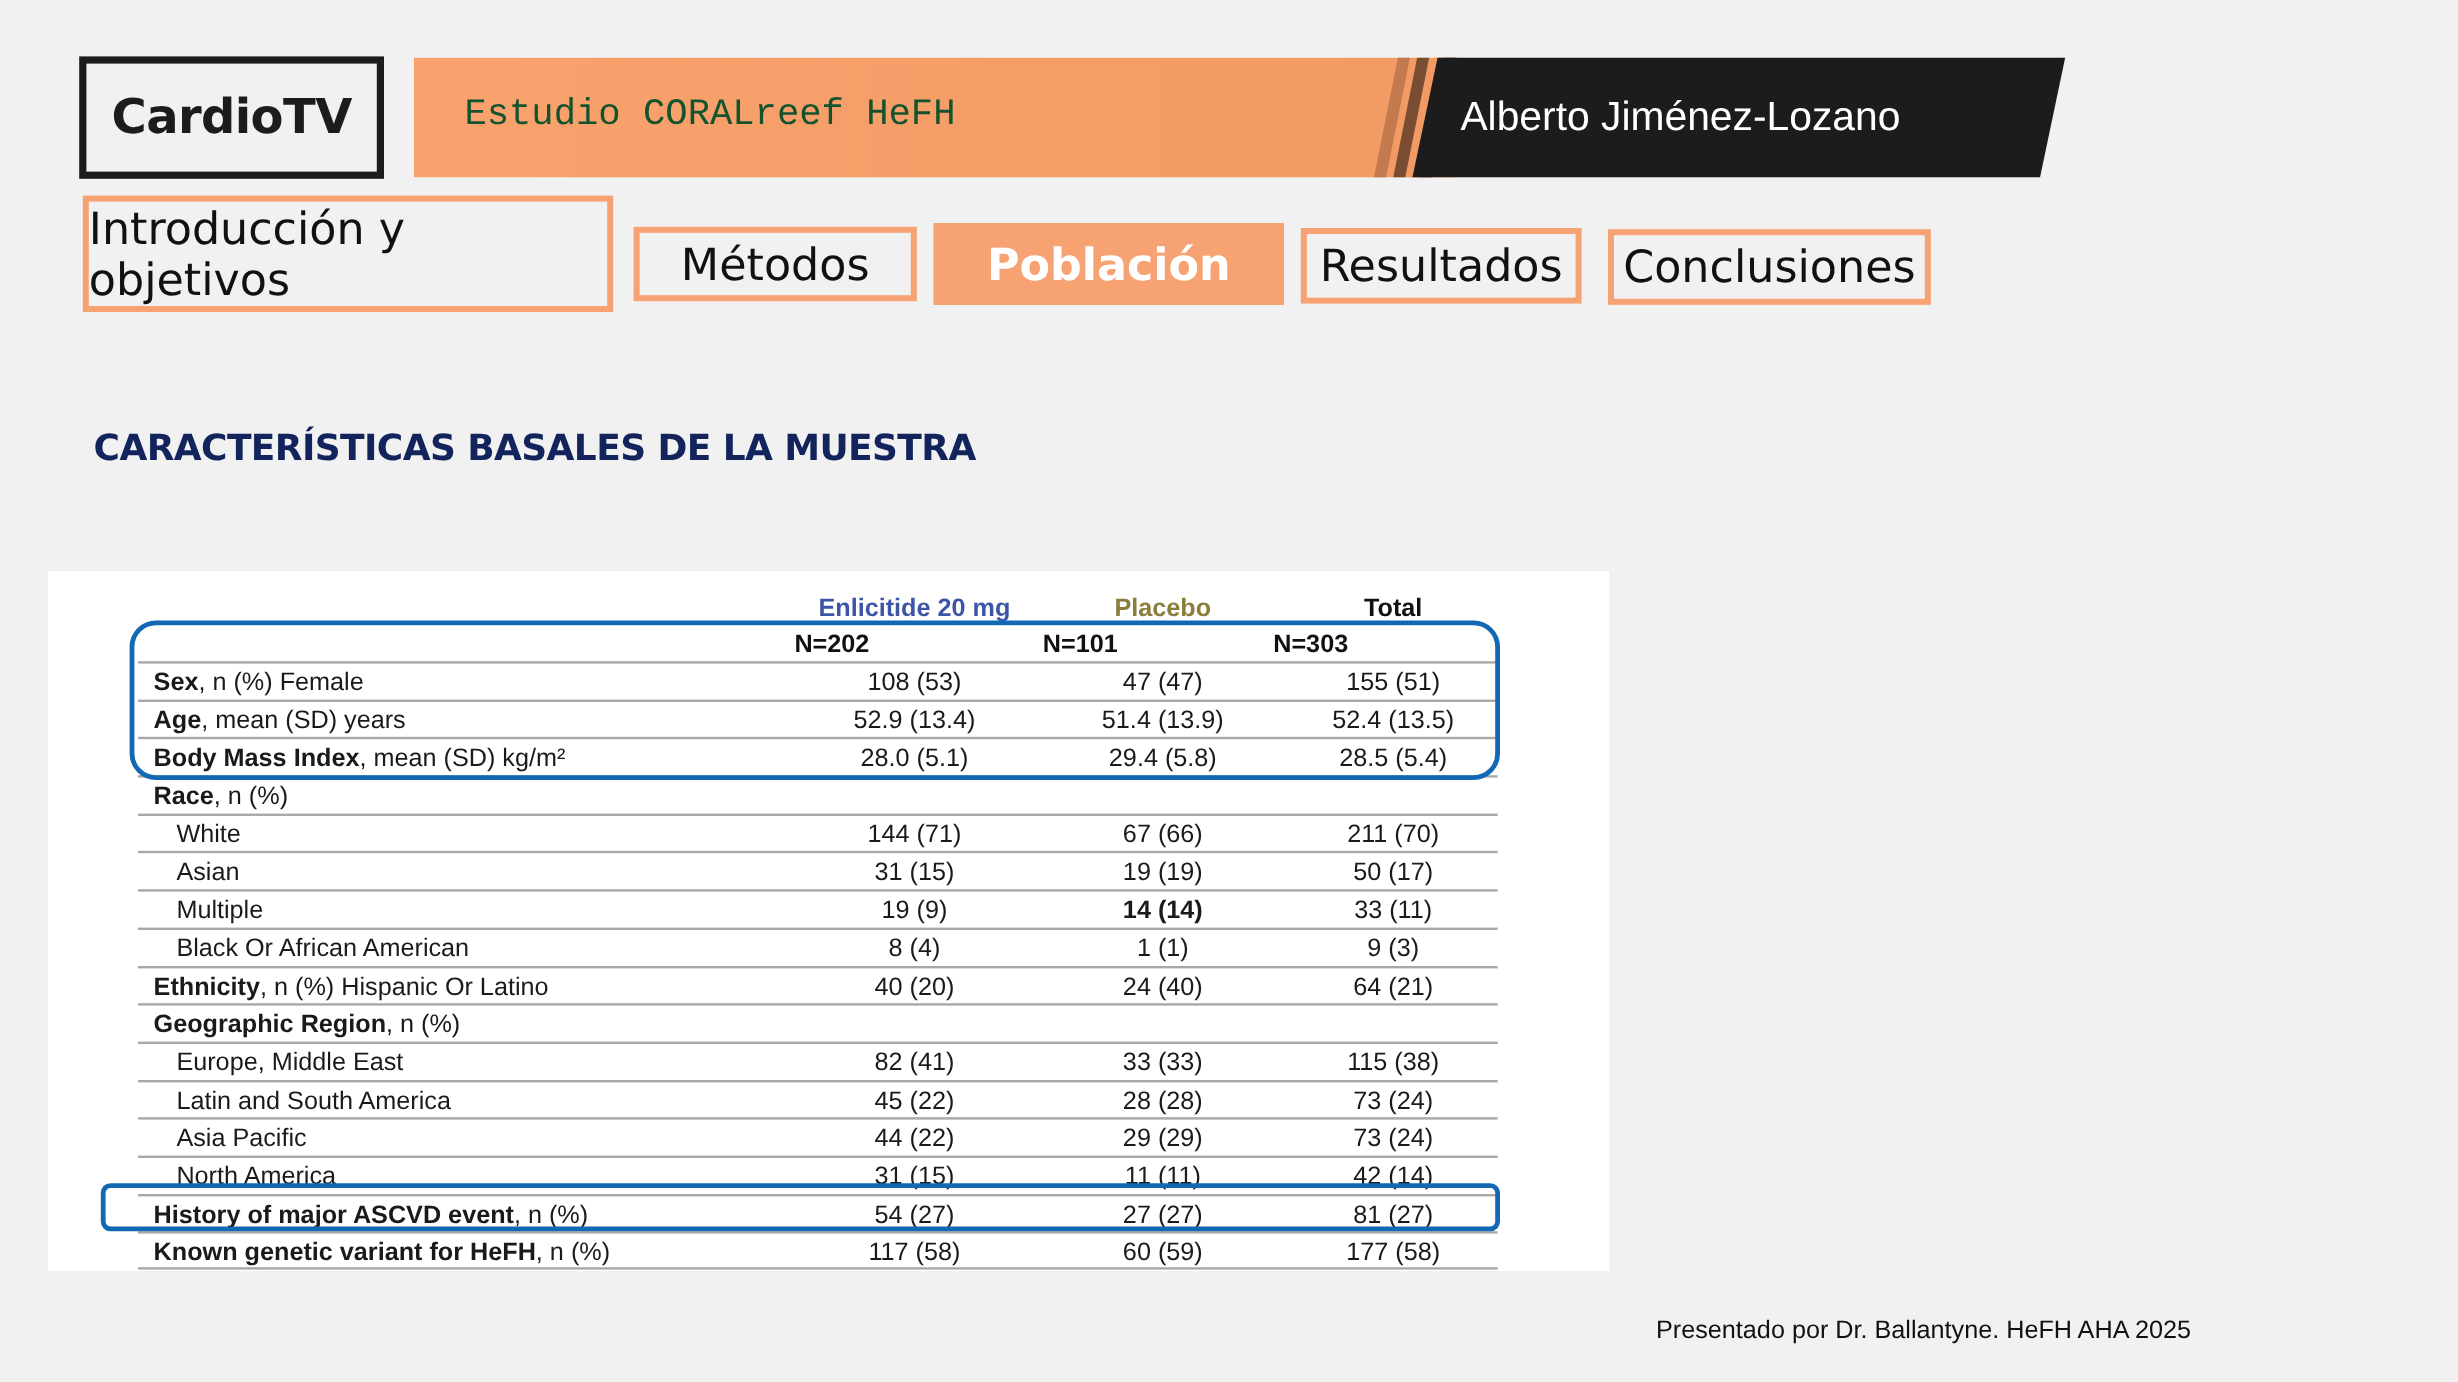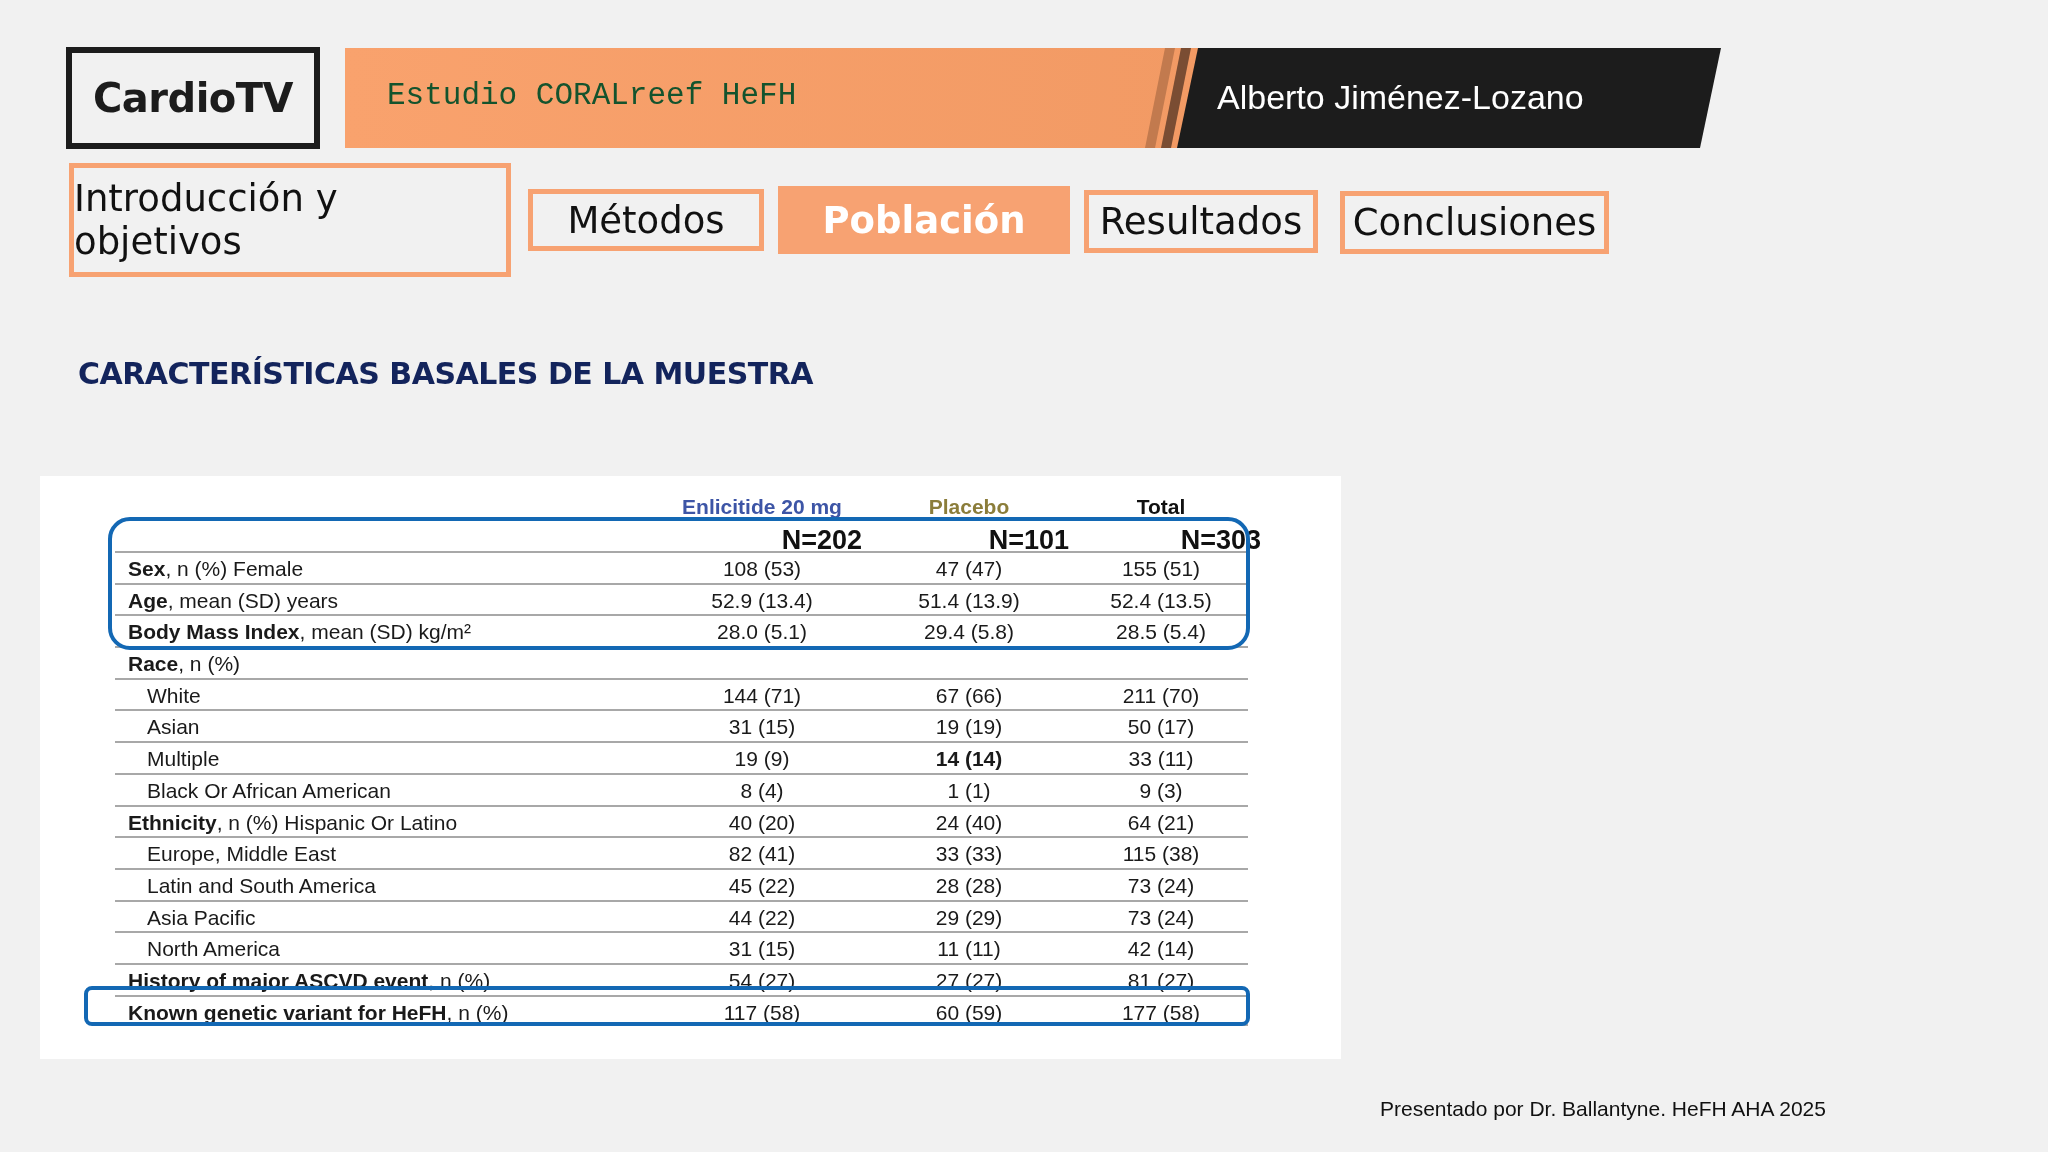--- a/index.html
+++ b/index.html
@@ -37,21 +37,21 @@
     font-family:"DejaVu Sans", sans-serif; font-weight:bold; font-size:30px; color:#13245c;
     letter-spacing:-0.5px;
   }
   .panel {
     position:absolute; left:40px; top:476px; width:1301px; height:583px; background:#fff;
   }
   .col-head {
     position:absolute; top:495px; font-size:21px; font-weight:bold; text-align:center; width:200px;
   }
   .n-head {
-    position:absolute; top:525px; font-size:27px; font-weight:bold; text-align:right; width:200px; color:#111;
+    position:absolute; top:525px; font-size:21px; font-weight:bold; text-align:left; width:200px; color:#111;
   }
   .rows { position:absolute; left:115px; top:551px; width:1133px; }
   .row {
     position:relative; height:31.7px; border-top:2px solid #a8a8a8; box-sizing:border-box;
     font-size:21px; color:#1a1a1a;
   }
   .row .label { position:absolute; left:13px; top:4px; white-space:nowrap; }
   .row .label.indent { left:32px; }
   .row .label b { font-weight:bold; }
   .row .cell { position:absolute; top:4px; width:200px; text-align:center; }
@@ -80,21 +80,21 @@
     <polygon points="820,0 830,0 810,100 800,100" fill="#c27a4e"></polygon>
     <polygon points="836,0 846,0 826,100 816,100" fill="#7a4d33"></polygon>
     <polygon points="850,0 858,0 838,100 830,100" fill="#f29a64"></polygon>
     <polygon points="858,0 868,0 848,100 838,100" fill="#4a3125"></polygon>
     <polygon points="853,0 1376,0 1355,100 832,100" fill="#1c1c1c"></polygon>
   </svg>
 </div>
 <div class="study-title">Estudio CORALreef HeFH</div>
 <div class="presenter">Alberto Jiménez-Lozano</div>
 
-<div class="tab" style="left:69px; top:163px; width:442px; height:114px;">Introducción y objetivos</div>
+<div class="tab" style="left:69px; top:163px; width:442px; height:97px;">Introducción y objetivos</div>
 <div class="tab" style="left:528px; top:189px; width:236px; height:62px;">Métodos</div>
 <div class="tab active" style="left:778px; top:186px; width:292px; height:68px;">Población</div>
 <div class="tab" style="left:1084px; top:190px; width:234px; height:63px;">Resultados</div>
 <div class="tab" style="left:1340px; top:191px; width:269px; height:63px;">Conclusiones</div>
 
 <div class="section-title">CARACTERÍSTICAS BASALES DE LA MUESTRA</div>
 
 <div class="panel"></div>
 
 <div class="col-head" style="left:662px; color:#3d55a6;">Enlicitide 20 mg</div>
@@ -154,20 +154,26 @@
       <span class="cell" style="left: 754px;">1 (1)</span>
       <span class="cell" style="left: 946px;">9 (3)</span>
     </div>
     <div class="row">
       <span class="label"><b>Ethnicity</b><span>, n (%) Hispanic Or Latino</span></span>
       <span class="cell" style="left: 547px;">40 (20)</span>
       <span class="cell" style="left: 754px;">24 (40)</span>
       <span class="cell" style="left: 946px;">64 (21)</span>
     </div>
     <div class="row">
+      <span class="label"><b>Geographic Region</b><span>, n (%)</span></span>
+      <span class="cell" style="left: 547px;"></span>
+      <span class="cell" style="left: 754px;"></span>
+      <span class="cell" style="left: 946px;"></span>
+    </div>
+    <div class="row">
       <span class="label indent"><span>Europe, Middle East</span></span>
       <span class="cell" style="left: 547px;">82 (41)</span>
       <span class="cell" style="left: 754px;">33 (33)</span>
       <span class="cell" style="left: 946px;">115 (38)</span>
     </div>
     <div class="row">
       <span class="label indent"><span>Latin and South America</span></span>
       <span class="cell" style="left: 547px;">45 (22)</span>
       <span class="cell" style="left: 754px;">28 (28)</span>
       <span class="cell" style="left: 946px;">73 (24)</span>

